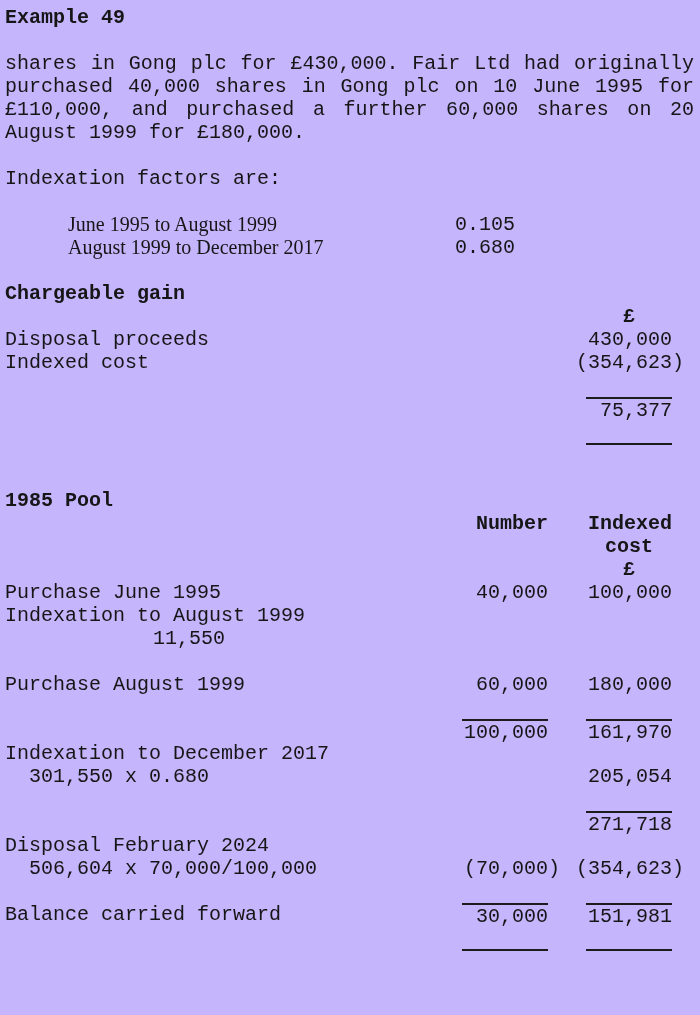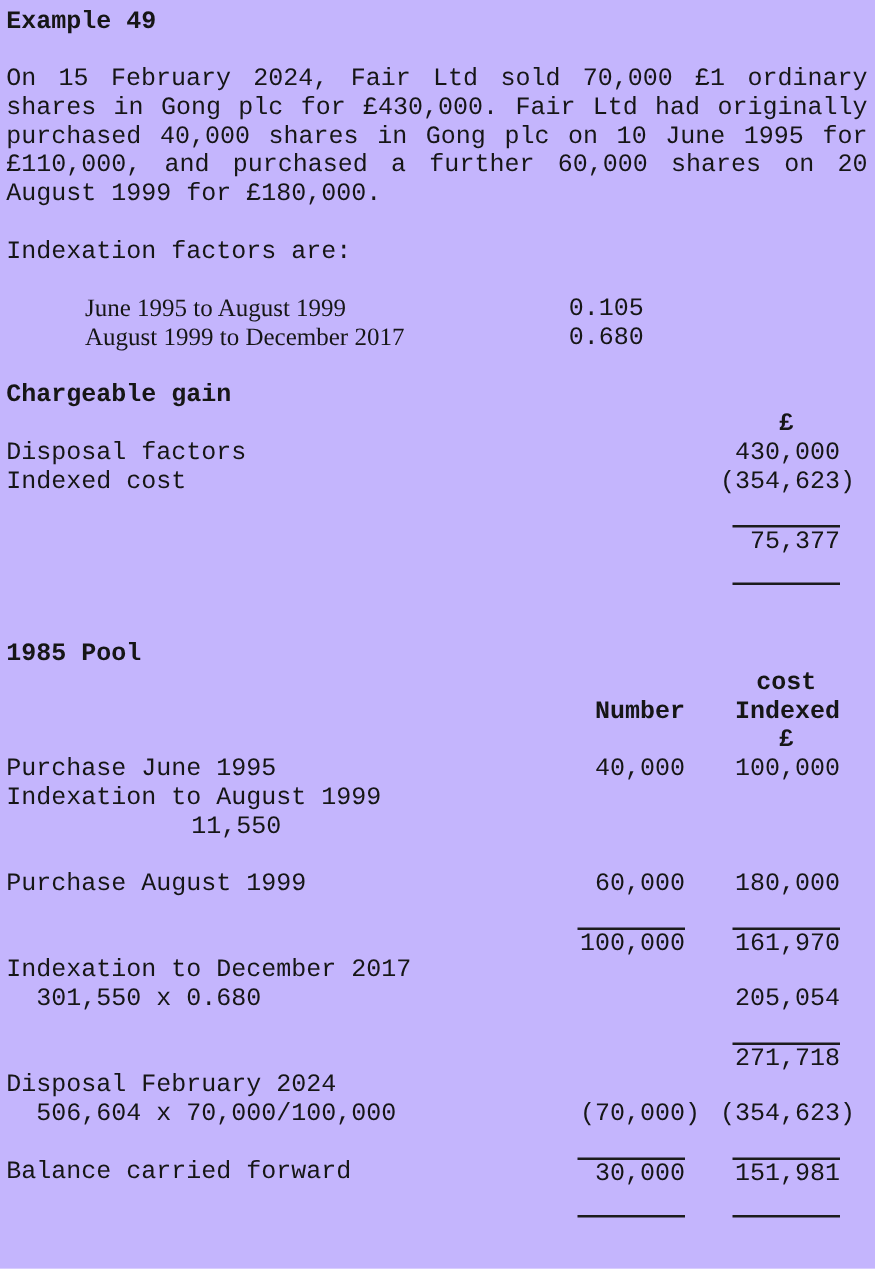--- a/index.html
+++ b/index.html
@@ -59,21 +59,20 @@
 </style>
 </head>
 <body>
 
 <div class="page">
 
   <div class="line bold">Example 49</div>
   <div class="blank"></div>
 
   <div>
-    <div class="line jl">On 15 February 2024, Fair Ltd sold 70,000 £1 ordinary</div>
     <div class="line jl">shares in Gong plc for £430,000. Fair Ltd had originally</div>
     <div class="line jl">purchased 40,000 shares in Gong plc on 10 June 1995 for</div>
     <div class="line jl">£110,000, and purchased a further 60,000 shares on 20</div>
     <div class="line">August 1999 for £180,000.</div>
   </div>
   <div class="blank"></div>
 
   <div class="line">Indexation factors are:</div>
   <div class="blank"></div>
   <div class="frow">
@@ -85,21 +84,21 @@
     <span class="f-value">0.680</span>
   </div>
   <div class="blank"></div>
 
   <div class="line bold">Chargeable gain</div>
   <div class="row">
     <span class="lbl"></span>
     <span class="c2 pad"><span class="ctr bold">£</span></span>
   </div>
   <div class="row">
-    <span class="lbl">Disposal factors</span>
+    <span class="lbl">Disposal proceeds</span>
     <span class="c2 pad">430,000</span>
   </div>
   <div class="row">
     <span class="lbl">Indexed cost</span>
     <span class="c2">(354,623)</span>
   </div>
   <div class="blank"></div>
   <div class="row">
     <span class="lbl"></span>
     <span class="c2 pad"><span class="rule"><span>75,377</span></span></span>
@@ -108,27 +107,27 @@
   <div class="row">
     <span class="lbl"></span>
     <span class="c2 pad"><span class="rule"></span></span>
   </div>
   <div class="blank"></div>
 
   <div class="line bold">1985 Pool</div>
 
   <div class="row bold">
     <span class="lbl"></span>
-    <span class="c1 pad"></span>
-    <span class="c2 pad"><span class="ctr">cost</span></span>
-  </div>
-  <div class="row bold">
-    <span class="lbl"></span>
     <span class="c1 pad">Number</span>
     <span class="c2 pad">Indexed</span>
+  </div>
+  <div class="row bold">
+    <span class="lbl"></span>
+    <span class="c1 pad"></span>
+    <span class="c2 pad"><span class="ctr">cost</span></span>
   </div>
   <div class="row bold">
     <span class="lbl"></span>
     <span class="c1 pad"></span>
     <span class="c2 pad"><span class="ctr">£</span></span>
   </div>
 
   <div class="row">
     <span class="lbl">Purchase June 1995</span>
     <span class="c1 pad">40,000</span>

